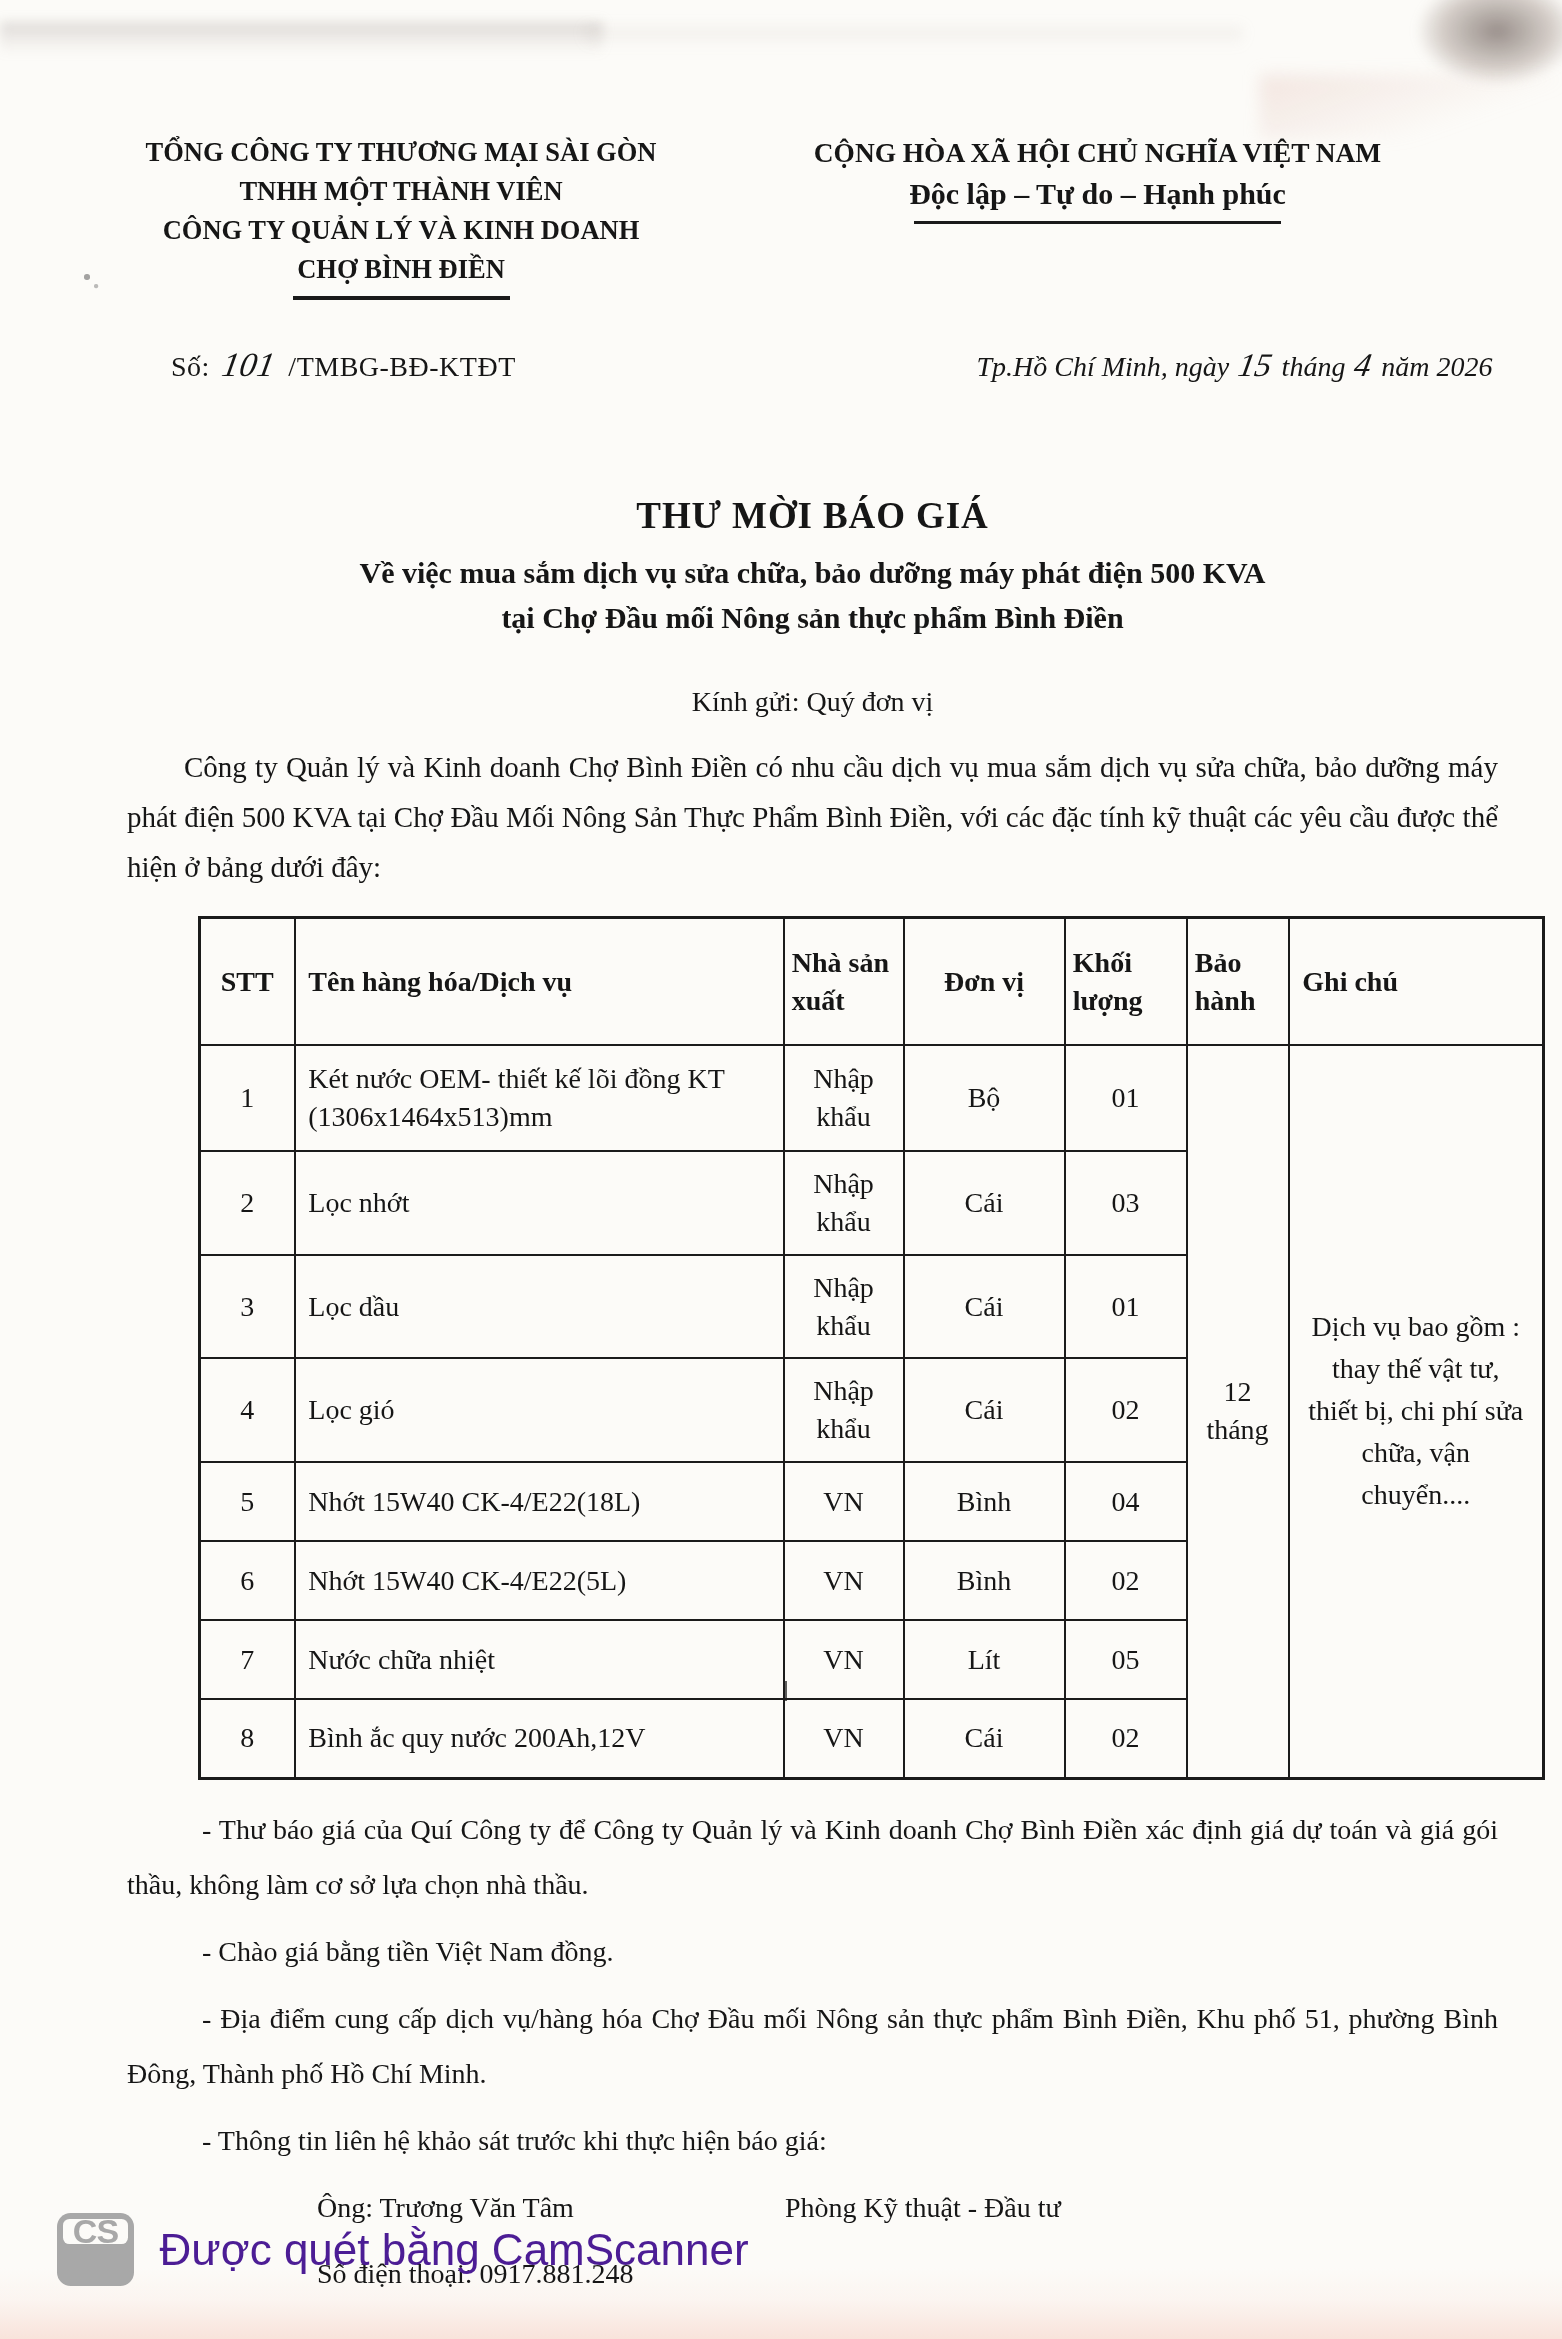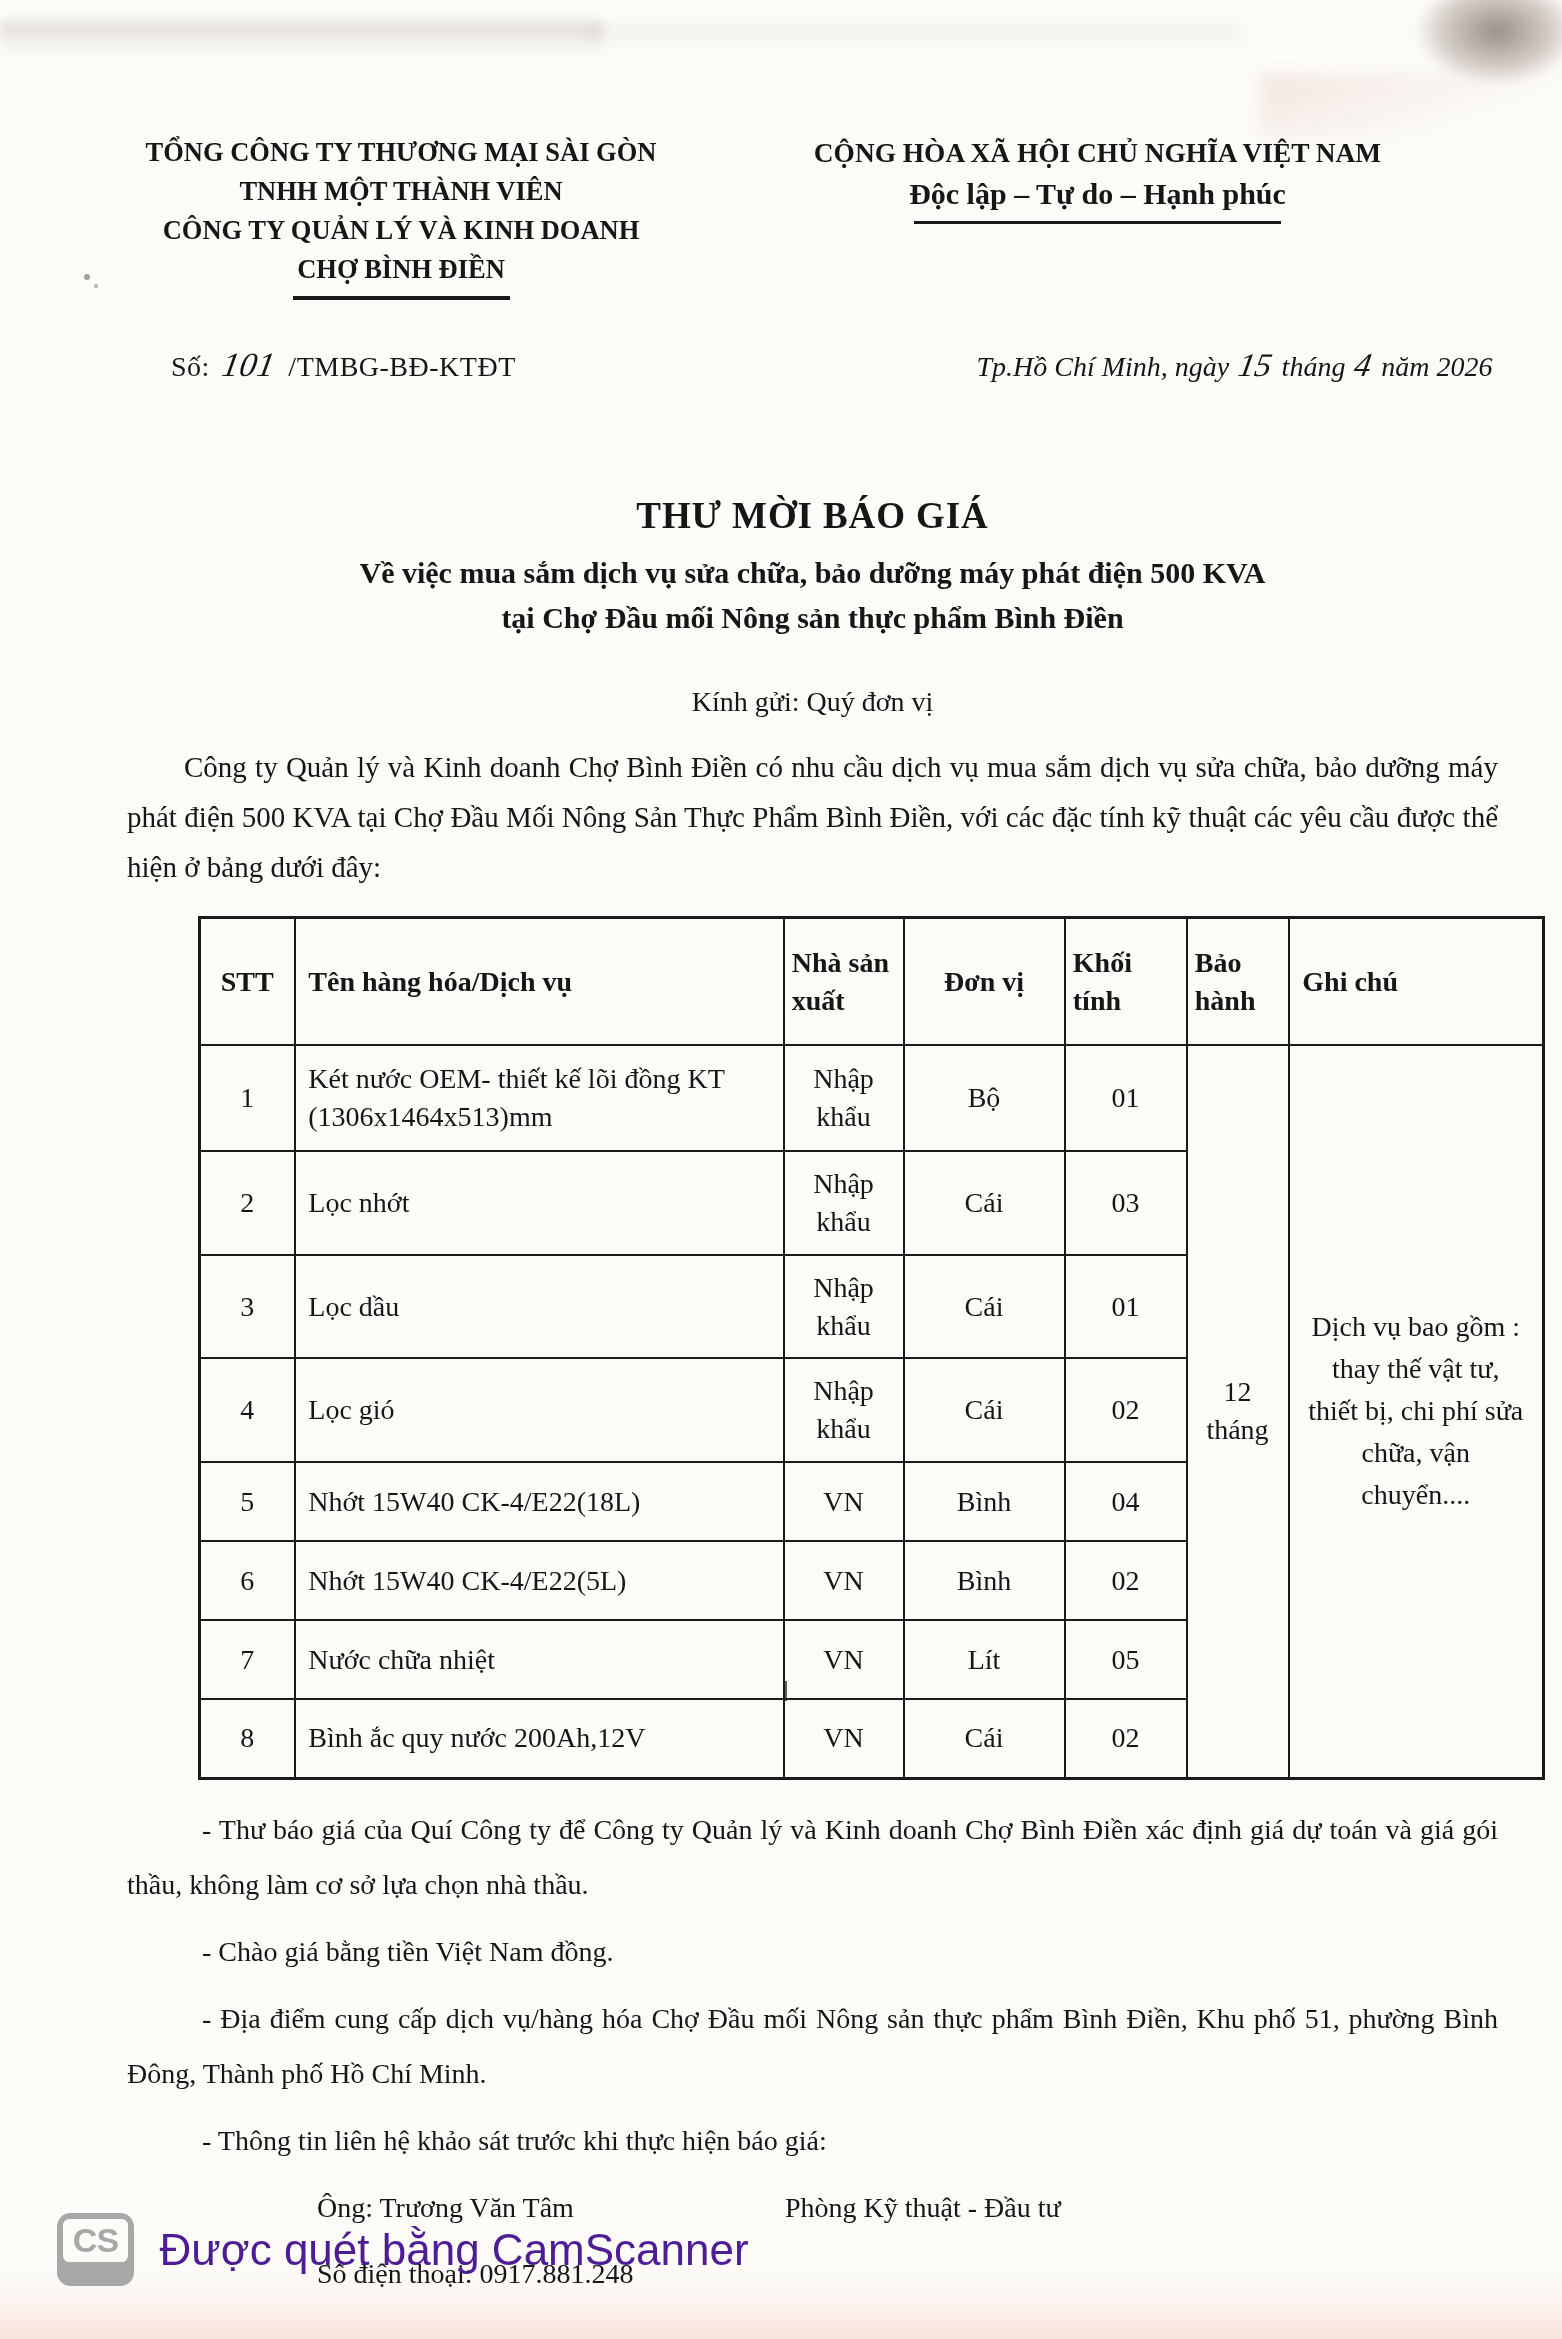--- a/index.html
+++ b/index.html
@@ -64,21 +64,21 @@
 
   .bullets { margin-top:22px; font-size:28px; line-height:55px; }
   .bullets p { margin:0 0 12px; text-align:justify; text-indent:75px; }
   .contact-row { display:flex; margin:3.7px 0 11px; padding-left:190px; font-size:28px; line-height:55px; }
   .contact-row .nm { width:468px; }
   .phone-row { padding-left:190px; font-size:28px; line-height:55px; }
 
   
   .wm { position:absolute; left:57px; top:2213px; display:flex; align-items:center; gap:25.6px; }
   .wm-icon { position:relative; width:77px; height:73px; border-radius:13.7px; background:#a8a8a8; flex:0 0 auto; }
-  .wm-icon .inner { position:absolute; top:6.4px; left:6.4px; right:6.4px; height:43px; border-radius:6.4px;
+  .wm-icon .inner { position:absolute; top:6.4px; left:6.4px; right:6.4px; height:25px; border-radius:6.4px;
     background:#fcfbf8; display:flex; align-items:center; justify-content:center; }
   .wm-icon .cs { font-family:"Liberation Sans",sans-serif; font-weight:bold; font-size:34px;
     color:#a8a8a8; letter-spacing:-0.9px; }
   .wm-text { font-family:"Liberation Sans","DejaVu Sans",sans-serif; font-size:44px; color:#4c1d95; white-space:nowrap; }
 </style>
 </head>
 <body>
 
 <div class="page">
 
@@ -142,21 +142,21 @@
             <col style="width:122px">
             <col style="width:102px">
             <col style="width:255px">
         </colgroup>
         <thead>
           <tr>
             <th>STT</th>
             <th class="al">Tên hàng hóa/Dịch vụ</th>
             <th class="al8">Nhà sản xuất</th>
             <th>Đơn vị</th>
-            <th class="al8">Khối tính</th>
+            <th class="al8">Khối lượng</th>
             <th class="al8">Bảo hành</th>
             <th class="al">Ghi chú</th>
           </tr>
         </thead>
         <tbody>
           <tr class="rw-tall">
             <td>1</td>
             <td class="al">Két nước OEM- thiết kế lõi đồng KT (1306x1464x513)mm</td>
             <td>Nhập khẩu</td>
             <td>Bộ</td>

